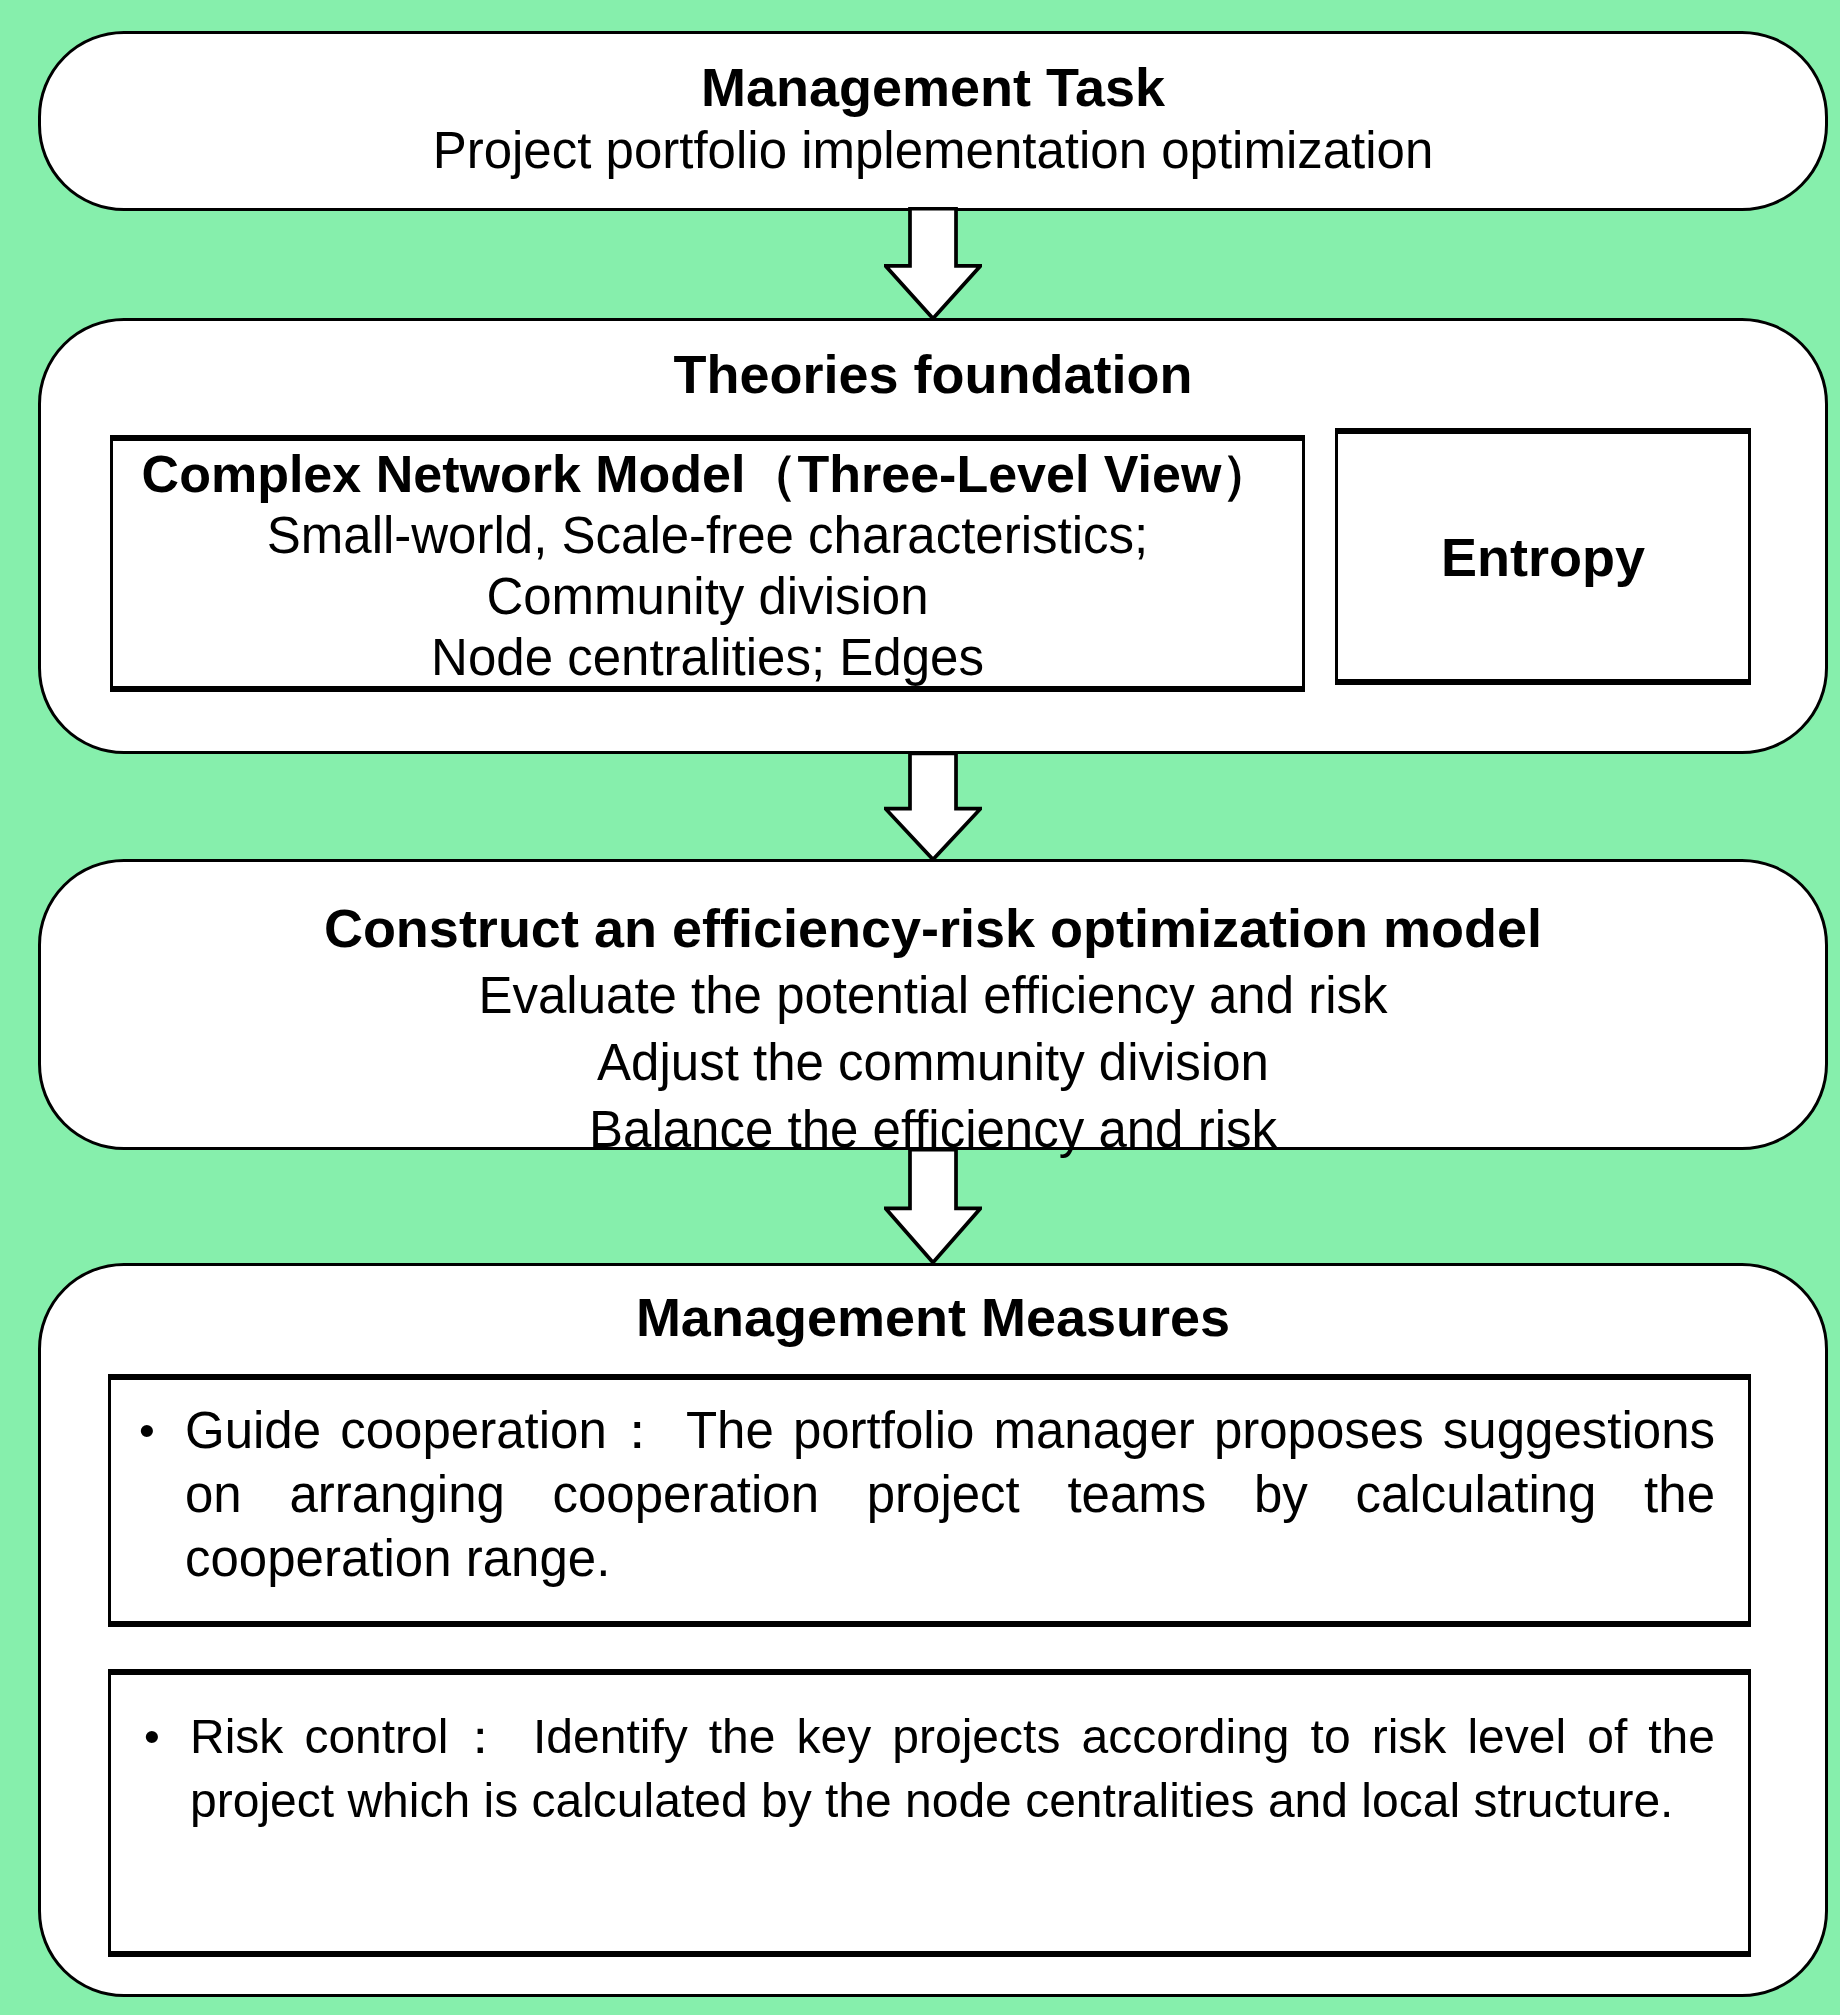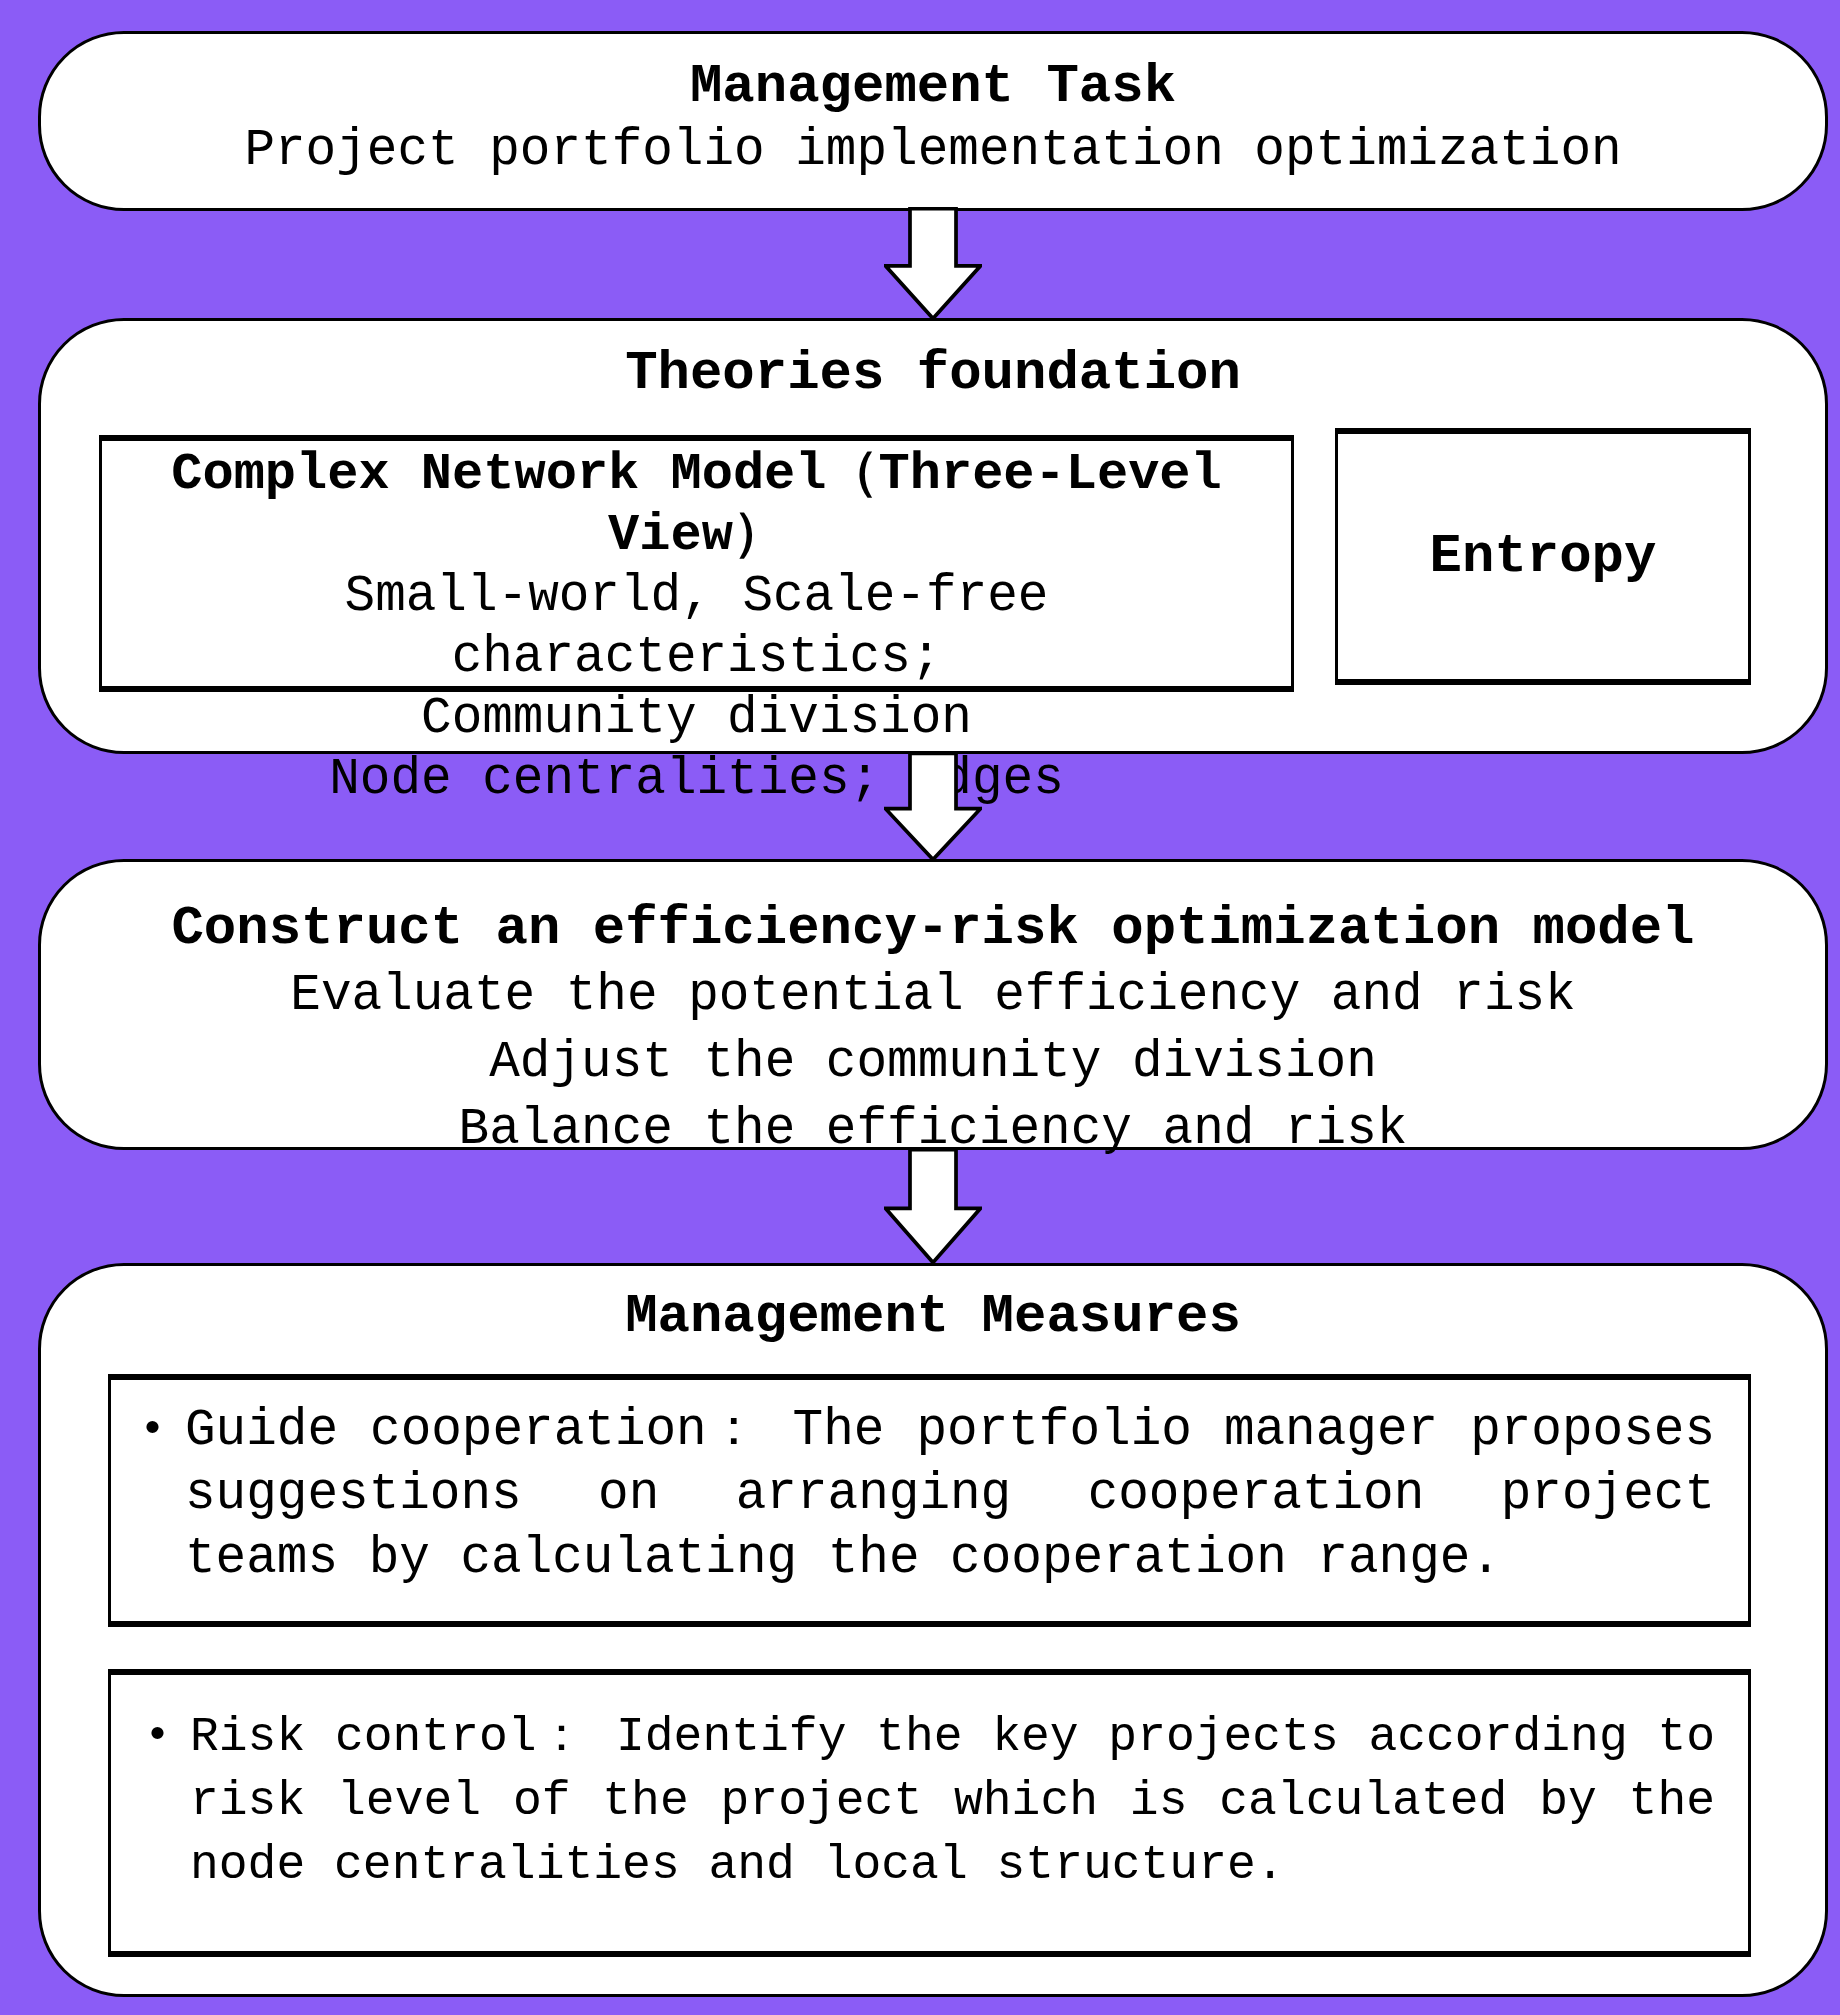--- a/index.html
+++ b/index.html
@@ -1,21 +1,21 @@
 <!DOCTYPE html>
 <html style="font-size:12px"><head>
 <meta charset="utf-8">
 <style>
   html, body { margin: 0; padding: 0; background: #ffffff; }
   .canvas {
     position: relative;
     width: 1840px;
     height: 2015px;
-    background: #8b5cf6;
-    font-family: Liberation Mono, monospace;
+    background: #86efac;
+    font-family: Liberation Sans, sans-serif;
     color: #000000;
     overflow: hidden;
   }
   .rbox {
     position: absolute;
     box-sizing: border-box;
     border: 3.7px solid #000;
     border-radius: 86px;
     background: #fff;
   }
@@ -36,21 +36,21 @@
   }
   .plain-line {
     font-size: 51px;
     line-height: 64px;
     text-align: center;
   }
   
   .box1 { left: 38px; top: 30.5px; width: 1790px; height: 180px; padding-top: 21px; }
   
   .box2 { left: 38px; top: 318px; width: 1790px; height: 436px; padding-top: 21px; }
-  .cnm-box { left: 99px; top: 435px; width: 1195px; height: 257px; padding-top: 3px; }
+  .cnm-box { left: 110px; top: 435px; width: 1195px; height: 257px; padding-top: 3px; }
   .cnm-box .line { font-size: 51px; line-height: 61px; text-align: center; }
   .cnm-box .line.title { font-weight: bold; font-size: 52px; }
   .entropy-box {
     left: 1335px; top: 428px; width: 416px; height: 257px;
     display: flex; align-items: center; justify-content: center;
     font-weight: bold; font-size: 54px;
   }
   
   .box3 { left: 38px; top: 859px; width: 1790px; height: 291px; padding-top: 33px; }
   .box3 .line { font-size: 51px; line-height: 67px; text-align: center; }

